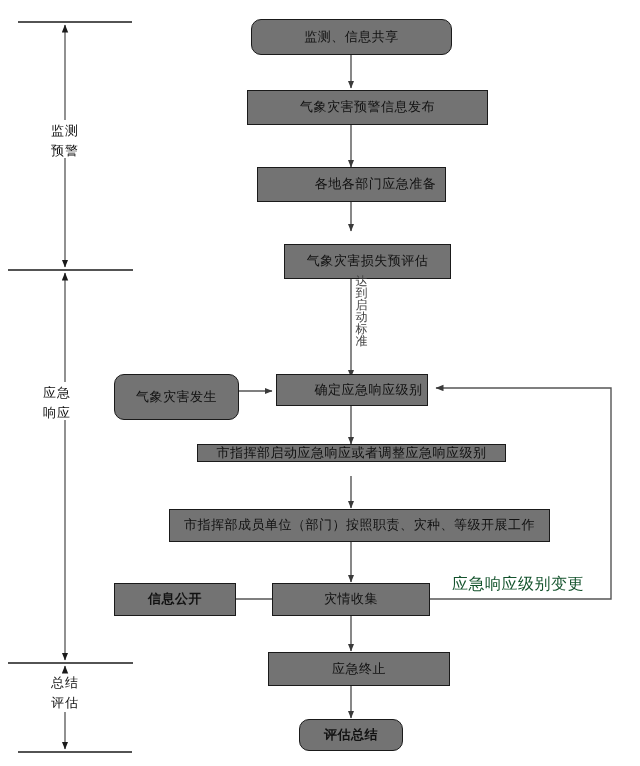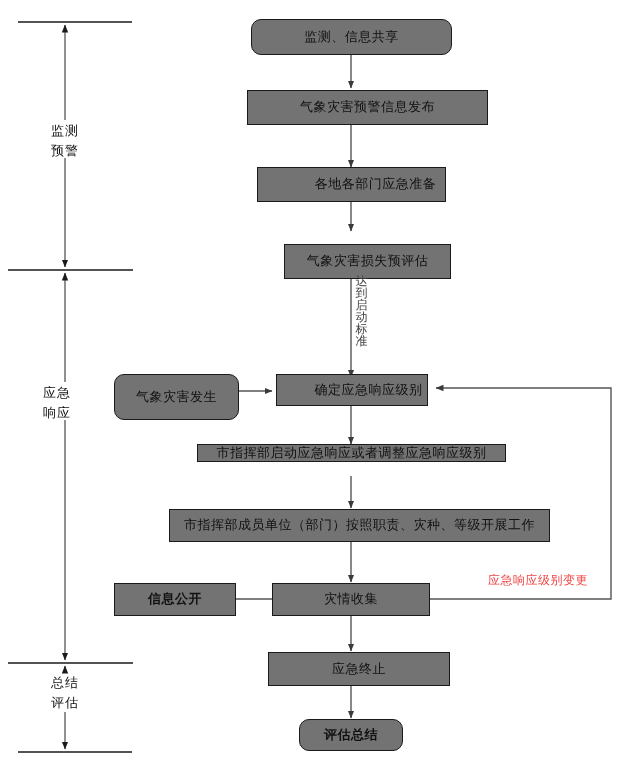--- a/index.html
+++ b/index.html
@@ -32,26 +32,25 @@
     color:#111111;
     font-size:13px;
     line-height:1.1;
     letter-spacing:0.5px;
     white-space:nowrap;
   }
   .node.rounded{ border-radius:10px; }
   
   .ftext{
     position:absolute;
-    color:#ef4444;
-    font-size:12px;
+    color:#14532d;
+    font-size:16px;
     line-height:1.45;
     letter-spacing:0.5px;
     white-space:nowrap;
-    margin-left:36px;
   }
   .vtext{
     position:absolute;
     color:#404040;
     font-size:12px;
     letter-spacing:1px;
     line-height:1.0;
     width:14px;
     text-align:center;
     white-space:normal;

